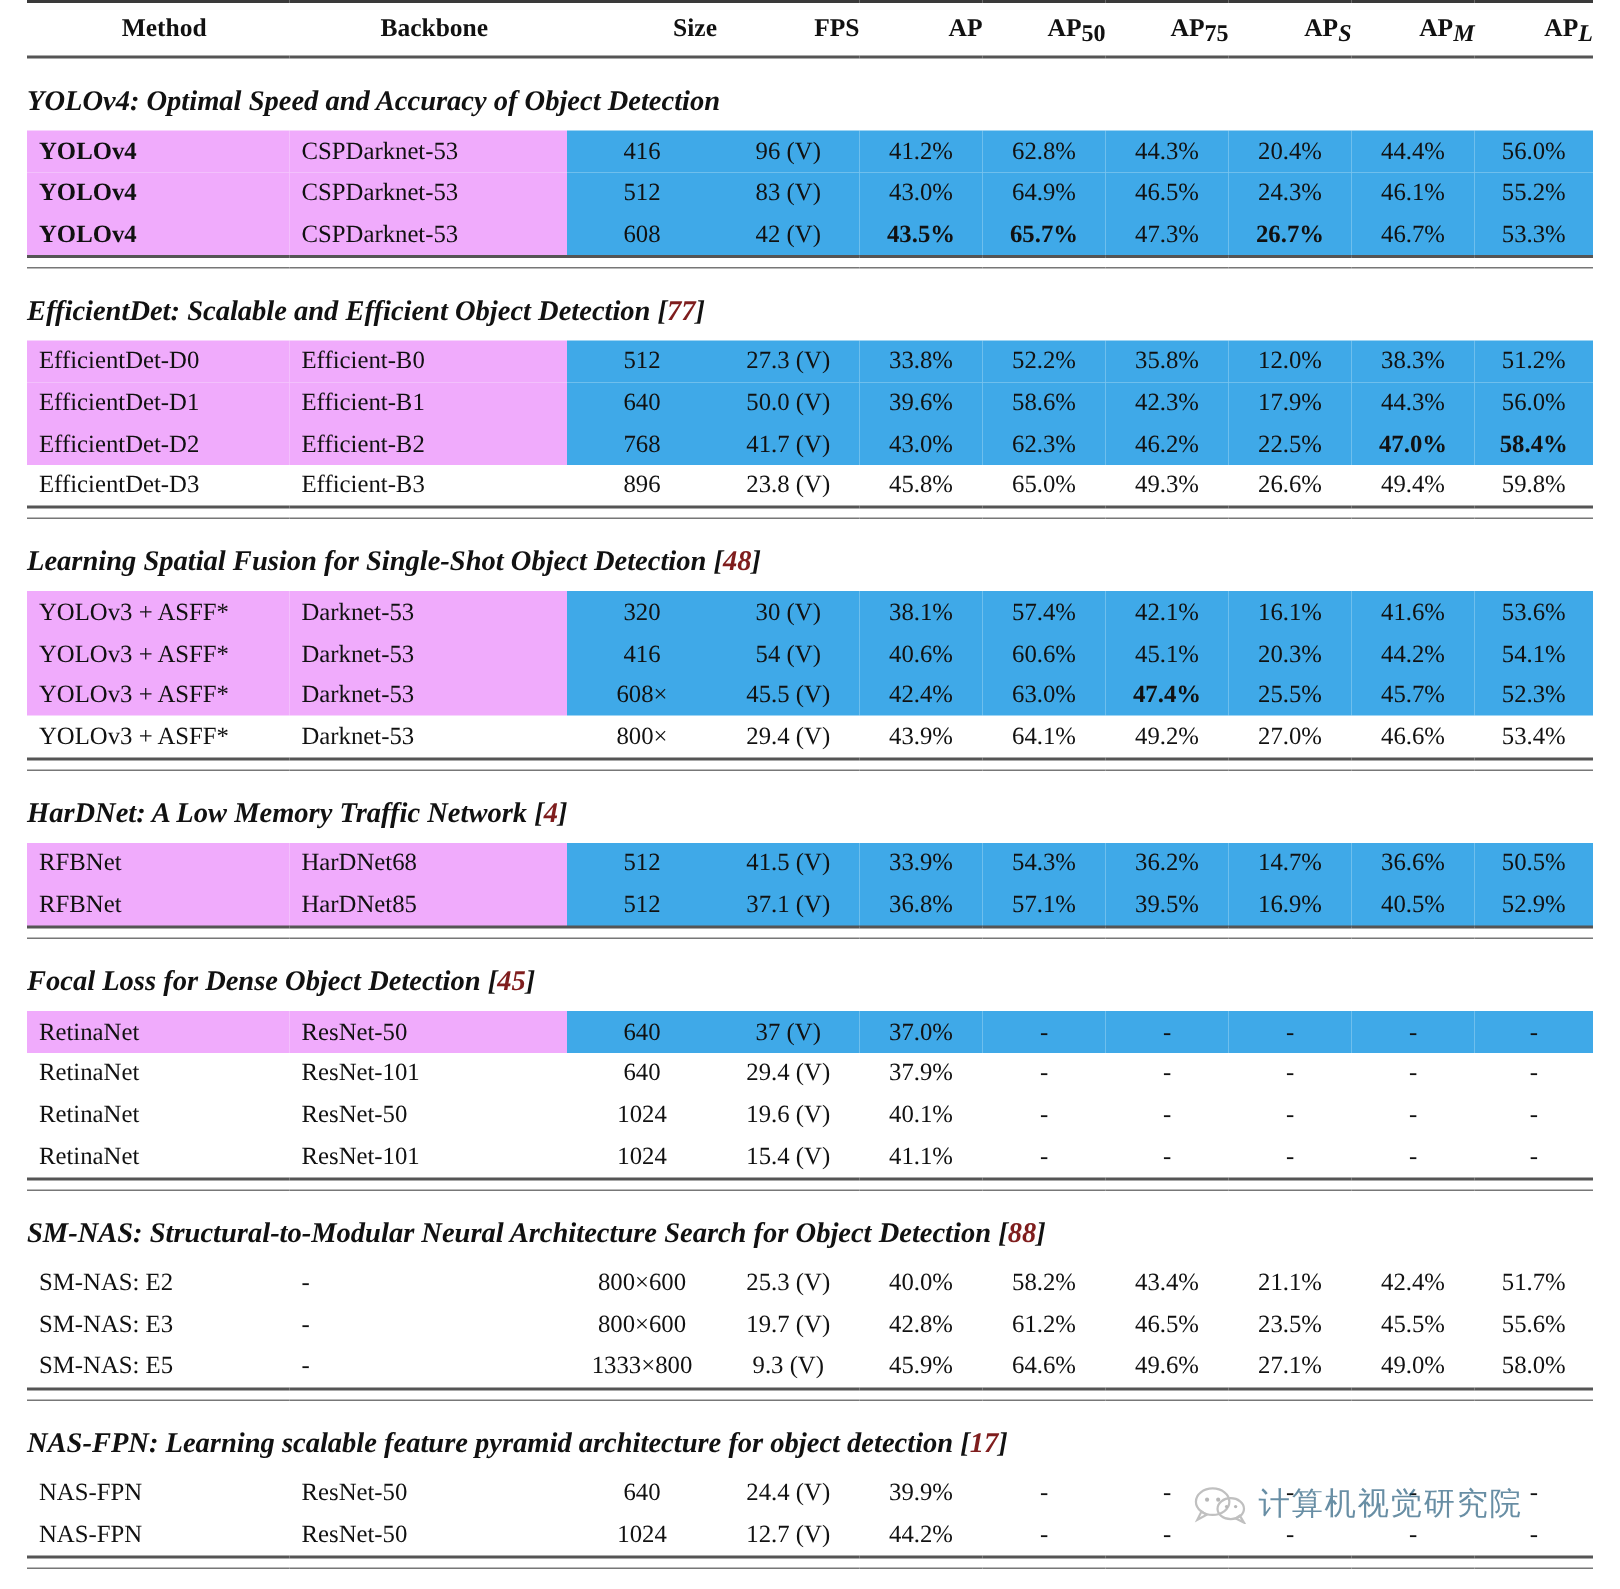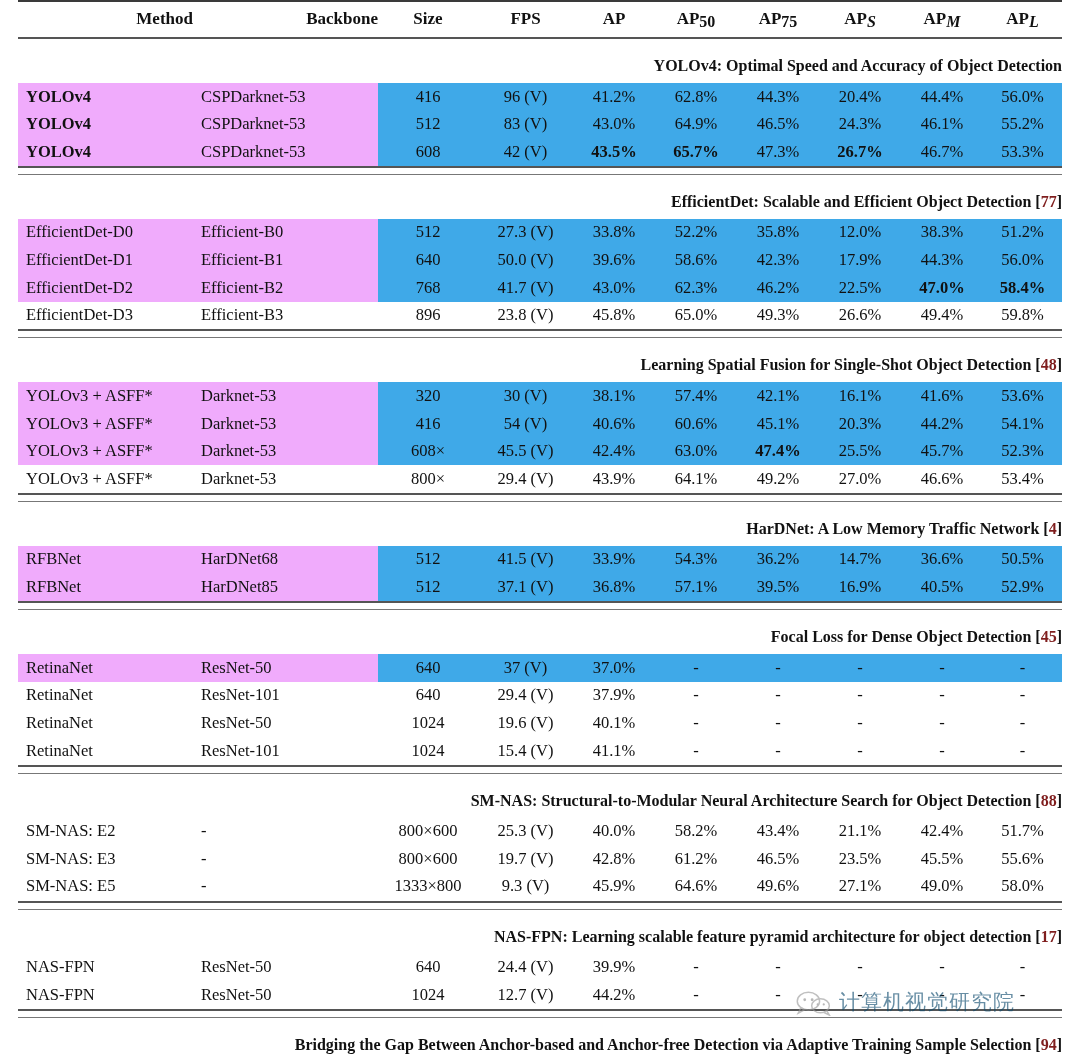--- a/index.html
+++ b/index.html
@@ -47,33 +47,34 @@
     padding:0;height:6px;
     border-top:2.2px solid #555;
     border-bottom:1.4px solid #777;
   }
   tr.spacer td{padding:0;height:11px;border:none;}
 
   th.hdr{
     font-weight:bold;
     font-size:17px;
     padding:7px 0 8px 0;
-    text-align:center;
+    text-align:right;
     white-space:nowrap;
   }
-  th.hdr.left{text-align:right;padding-left:8px;}
+  th.hdr.left{text-align:center;padding-left:8px;}
   th.hdr sub{font-size:16px;vertical-align:baseline;position:relative;top:3px;font-weight:bold;}
   th.hdr .ital{font-style:italic;}
 
   td.sect{
-    text-align:right;
+    text-align:left;
     font-weight:bold;
-    font-size:16px;
+    font-size:19px;
     padding:7px 0 8px 0;
     white-space:nowrap;
+    font-style:italic;
   }
   td.sect .cite{color:#7f1d1d;font-weight:bold;}
 
   td.cell{
     text-align:center;
     padding:3.5px 0 3.5px 0;
     font-size:16.5px;
     white-space:nowrap;
     line-height:1.25;
   }

